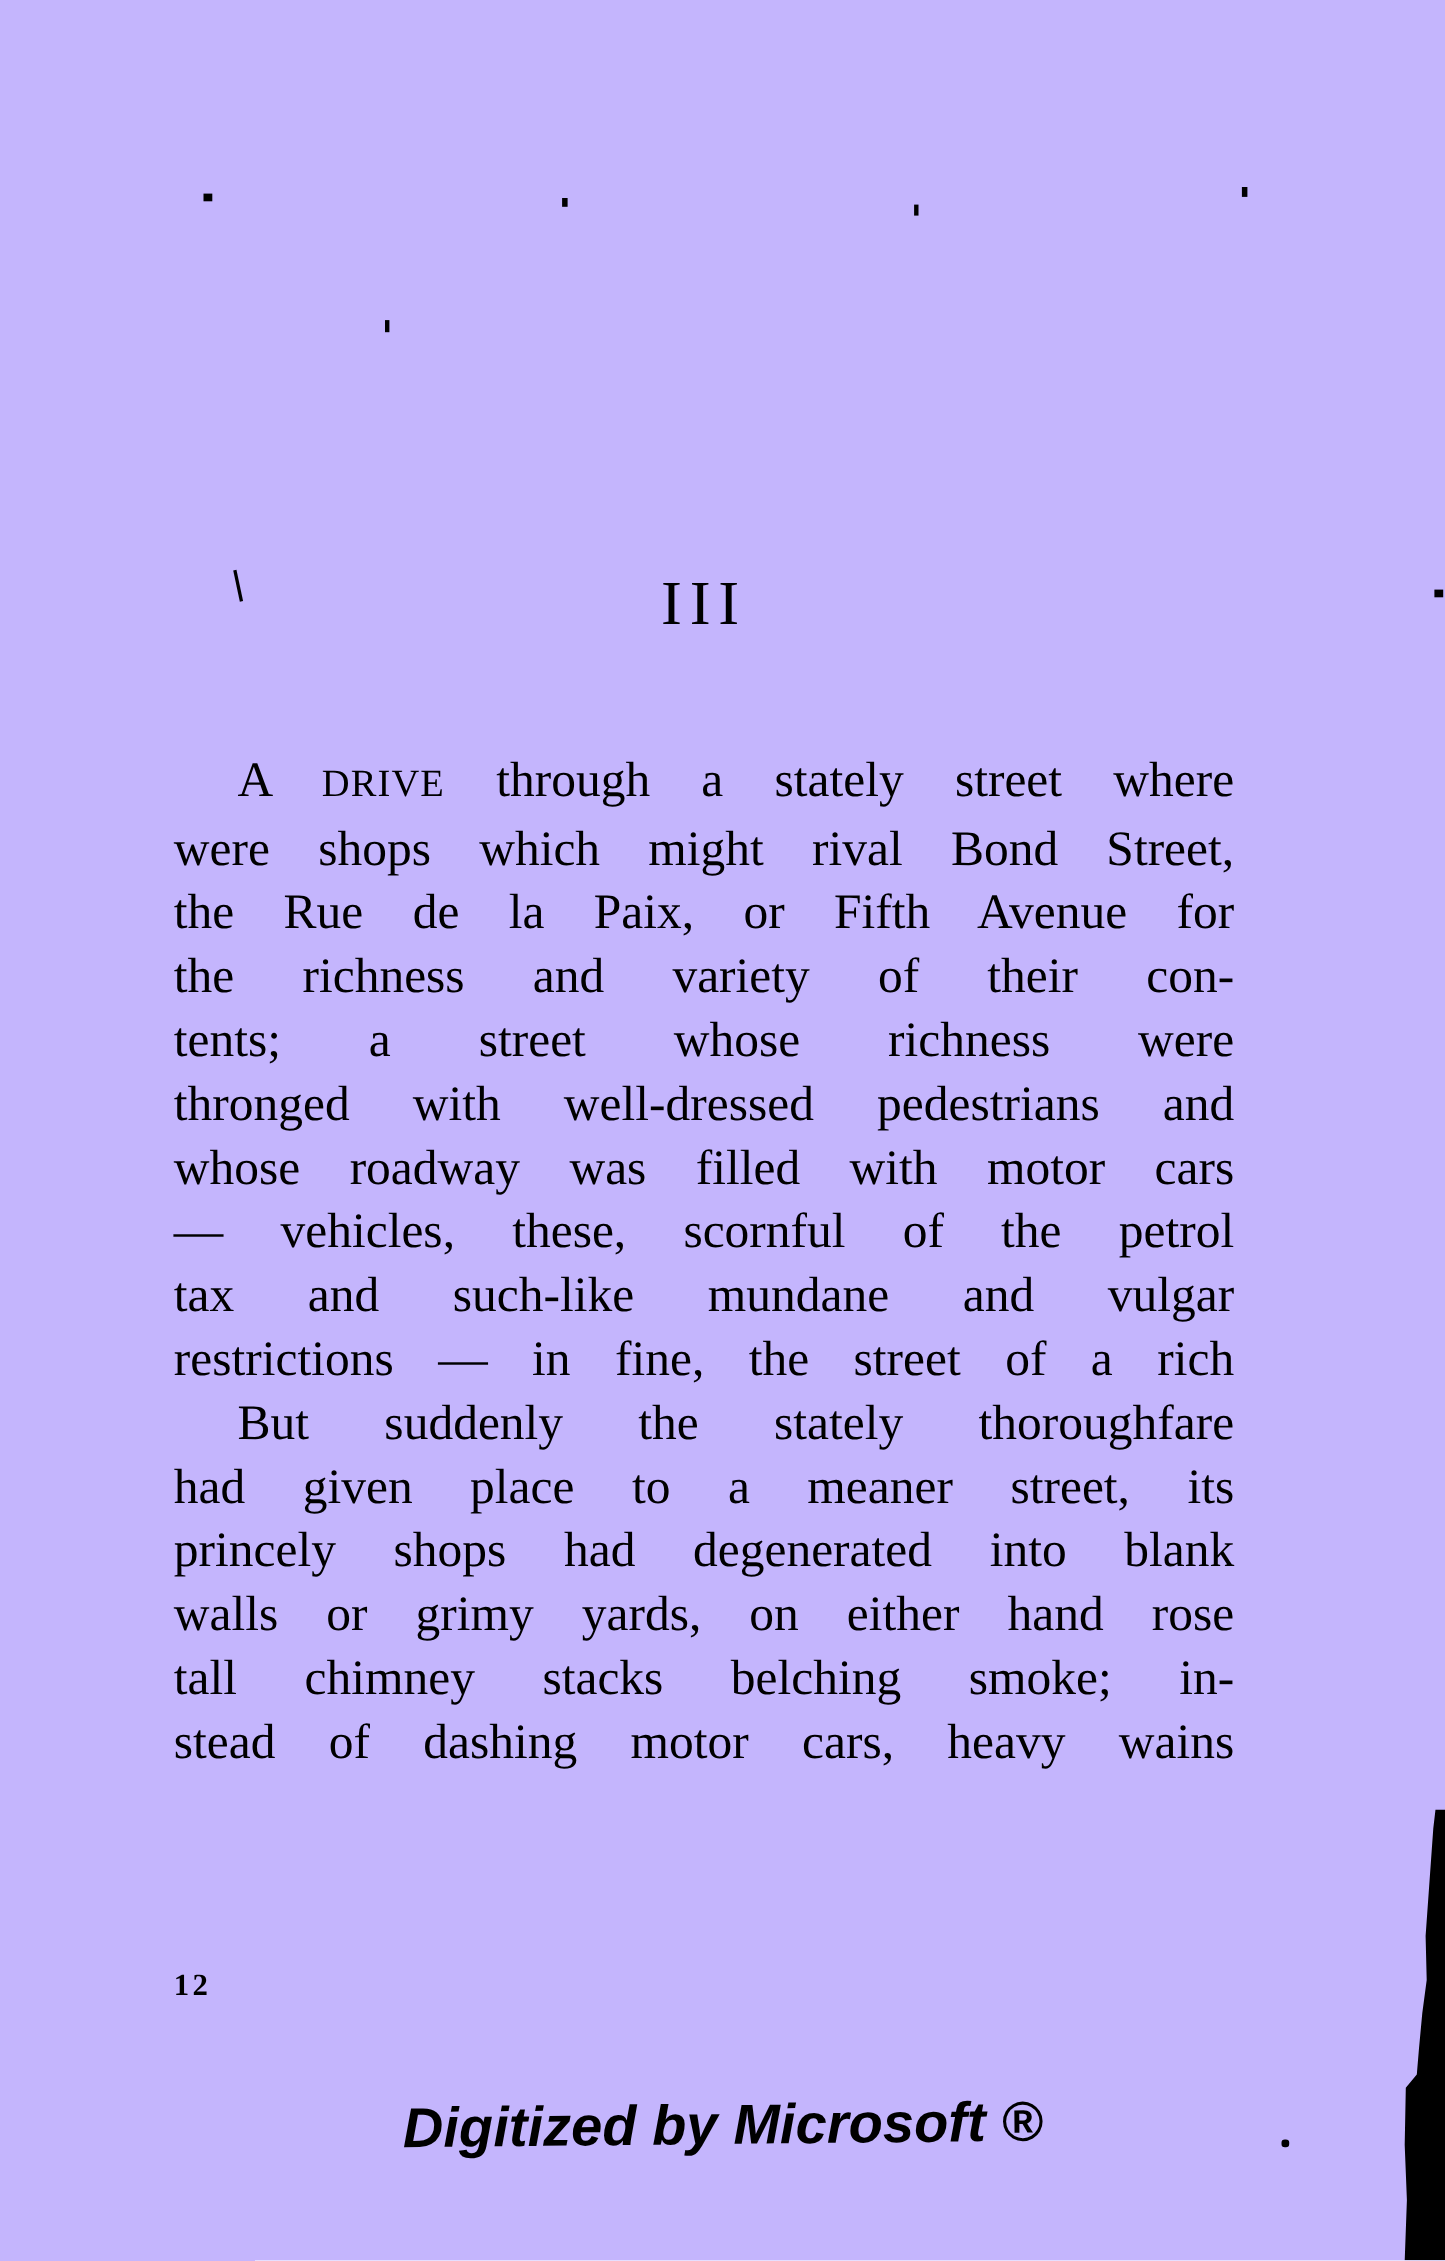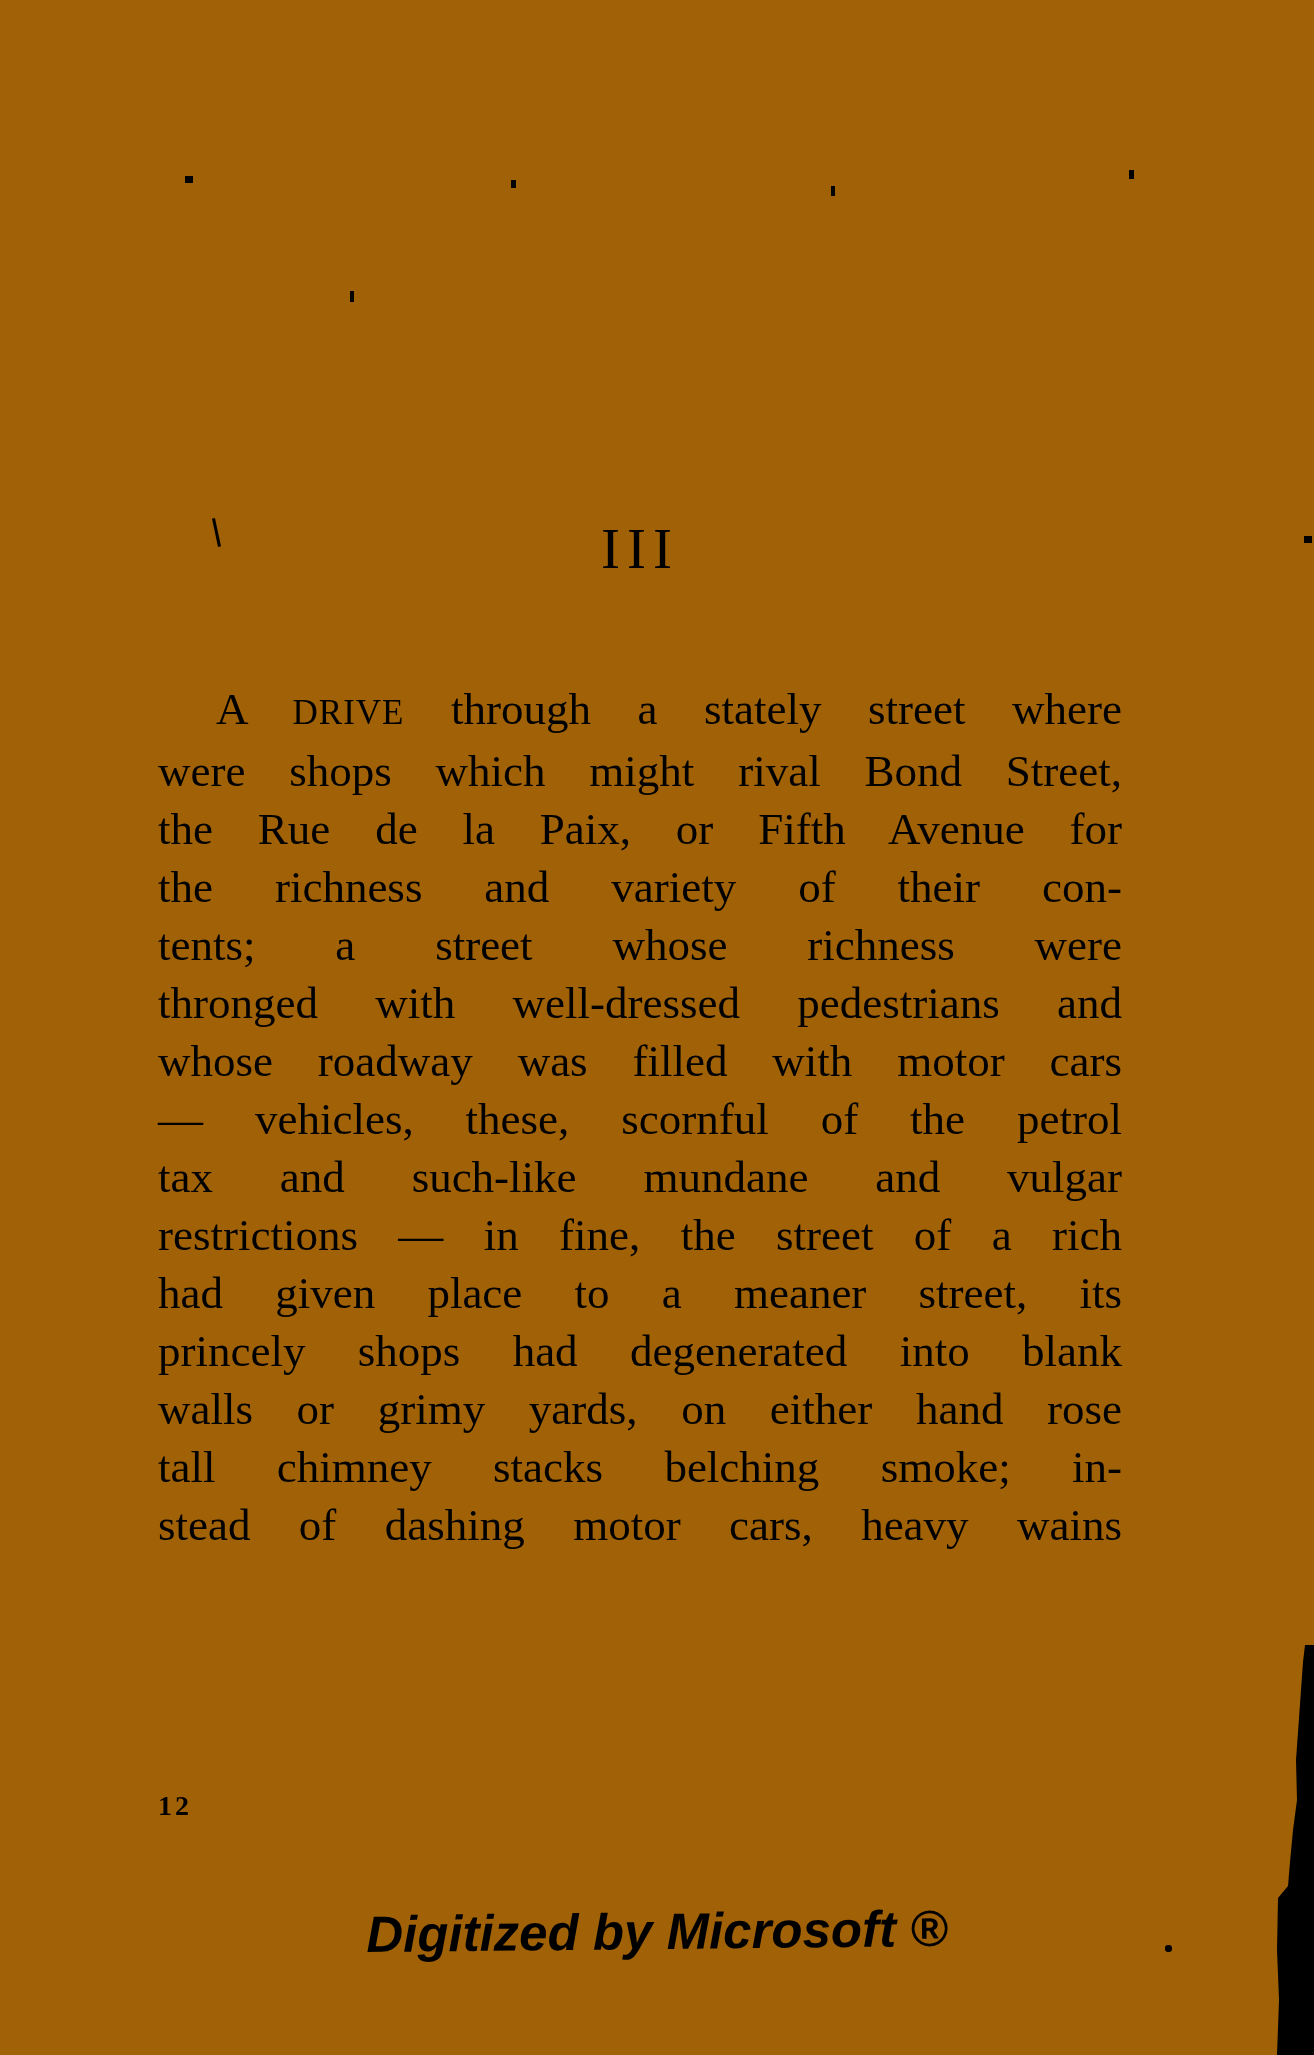--- a/index.html
+++ b/index.html
@@ -1,19 +1,19 @@
 <!DOCTYPE html>
 <html><head>
 <meta charset="utf-8">
 <style>
   html,body{margin:0;padding:0;background:#ffffff;}
   .page{
     position:relative;
     width:1314px;height:2055px;
-    background:#a16207;
+    background:#c4b5fd;
     overflow:hidden;
     font-family:"Liberation Serif", serif;
     color:#000;
     text-decoration:underline;
   }
   
   .chapter-num{
     position:absolute;left:158px;top:516px;width:964px;
     text-align:center;
     font-size:57px;letter-spacing:7px;
@@ -95,20 +95,21 @@
       <div class="line indent"><span>A </span><span class="sc">DRIVE</span><span> through a stately street where</span></div>
       <div class="line"><span>were shops which might rival Bond Street,</span></div>
       <div class="line"><span>the Rue de la Paix, or Fifth Avenue for</span></div>
       <div class="line"><span>the richness and variety of their con-</span></div>
       <div class="line"><span>tents; a street whose richness were</span></div>
       <div class="line"><span>thronged with well-dressed pedestrians and</span></div>
       <div class="line"><span>whose roadway was filled with motor cars</span></div>
       <div class="line"><span>— vehicles, these, scornful of the petrol</span></div>
       <div class="line"><span>tax and such-like mundane and vulgar</span></div>
       <div class="line"><span>restrictions — in fine, the street of a rich</span></div>
+      <div class="line indent"><span>But suddenly the stately thoroughfare</span></div>
       <div class="line"><span>had given place to a meaner street, its</span></div>
       <div class="line"><span>princely shops had degenerated into blank</span></div>
       <div class="line"><span>walls or grimy yards, on either hand rose</span></div>
       <div class="line"><span>tall chimney stacks belching smoke; in-</span></div>
       <div class="line"><span>stead of dashing motor cars, heavy wains</span></div>
     </div>
 
   <div class="page-num">12</div>
 
   <div class="watermark">Digitized by Microsoft ®</div>

